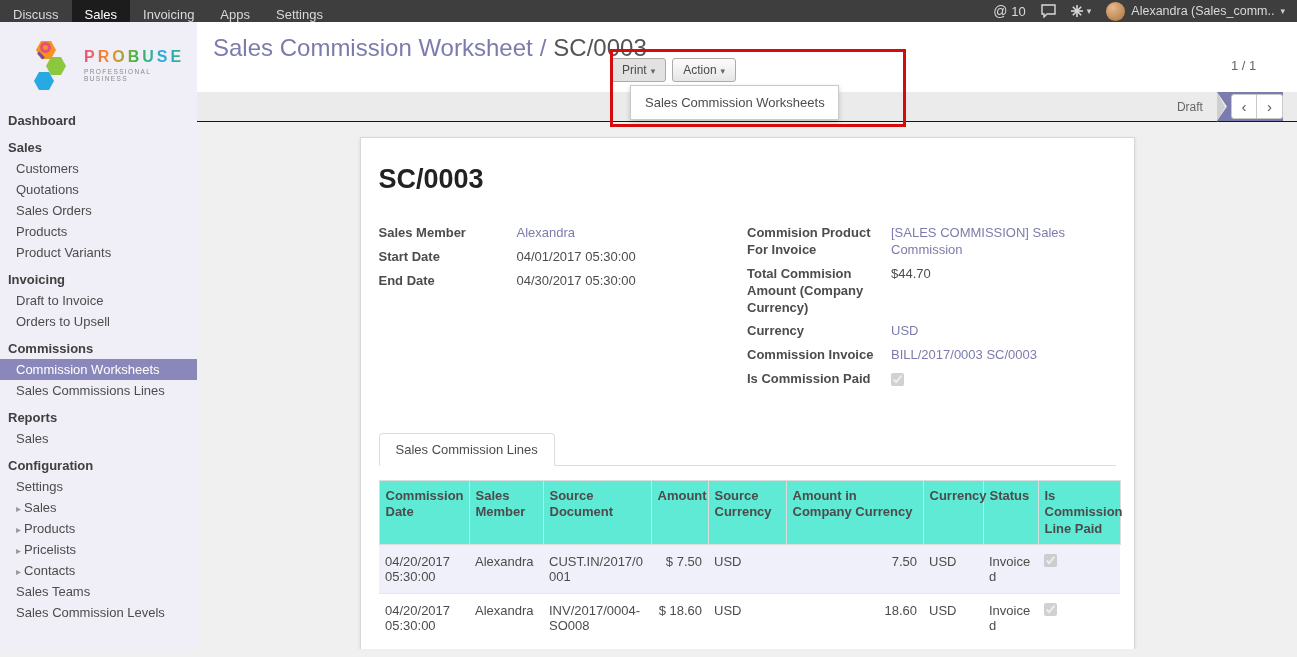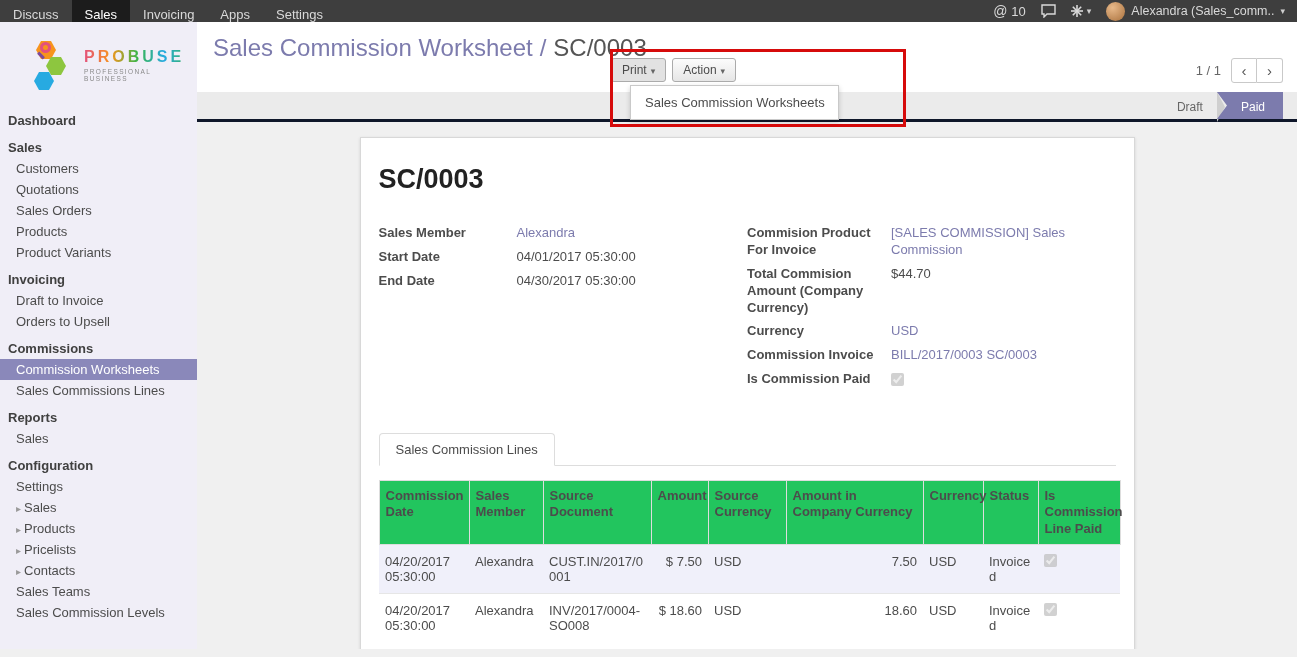--- a/index.html
+++ b/index.html
@@ -45,30 +45,30 @@
   .breadcrumb { font-size:24px; white-space:nowrap; }
   .bc-link { color:#7c7bad; cursor:pointer; }
   .bc-sep { color:#7c7bad; margin:0 7px; }
   .bc-current { color:#555; }
   .btn-area { position:absolute; left:414px; top:36px; display:flex; gap:6px; z-index:10; }
   .btn { height:24px; padding:0 10px; font-size:12px; color:#4c4c4c; background:linear-gradient(#fcfcfc,#e6e6e6); border:1px solid #ababab; border-radius:3px; cursor:pointer; font-family:inherit; }
   .btn.open { background:#e2e2e2; }
   .btn .caret-glyph { color:#666; margin-left:4px; }
   .dropdown { position:absolute; left:433px; top:63px; width:209px; background:#fff; border:1px solid #c9c9c9; box-shadow:0 2px 5px rgba(0,0,0,.18); z-index:20; padding:4px 0; }
   .dropdown-item { padding:5px 14px; font-size:13px; color:#4c4c4c; cursor:pointer; white-space:nowrap; }
-  .pager { position:absolute; right:14px; top:36px; display:flex; align-items:center; gap:10px; z-index:10; }
+  .pager { position:absolute; right:14px; top:36px; display:flex; gap:21px; z-index:10;flex-direction:column; }
   .pager-value { font-size:13px; color:#666; }
   .pager-btns { display:flex; }
   .pager-btn { width:26px; height:25px; background:#fff; border:1px solid #c9c9c9; color:#555; font-size:15px; line-height:22px; text-align:center; cursor:pointer; }
   .pager-btn.prev { border-radius:3px 0 0 3px; }
   .pager-btn.next { border-radius:0 3px 3px 0; border-left:none; }
   .annotation { position:absolute; left:413px; top:27px; width:296px; height:78px; border:3px solid #d60b0b; z-index:40; pointer-events:none; }
 
   
-  .status-band { height:30px; background:#ebebeb; border-bottom:3px solid #0f172a; display:flex; justify-content:flex-end; align-items:stretch; }
+  .status-band { height:30px; background:#ebebeb; border-bottom:1px solid #0f172a; display:flex; justify-content:flex-end; align-items:stretch; }
   .stage { line-height:30px; padding:0 14px; color:#666; font-size:12px; }
   .stage-sep { width:0; height:0; border-top:15px solid transparent; border-bottom:15px solid transparent; border-left:8px solid #cfcfcf; margin-right:-8px; }
   .stage.active { background:#7c7bad; color:#fff; clip-path:polygon(0 0,100% 0,100% 100%,0 100%,10px 50%); padding:0 18px 0 24px; margin-right:14px; }
 
   
   .view-body { position:relative; height:527px; background:#f0f0f0; overflow:hidden; }
   .sheet { width:775px; margin:15px auto 0; background:#fff; border:1px solid #d8d8d8; box-shadow:0 1px 3px rgba(0,0,0,.12); min-height:515px; padding:26px 18px 20px; }
   .sheet-title { font-size:27px; font-weight:bold; color:#222; }
   .o-group { display:flex; margin-top:30px; }
   .o-col { width:50%; }
@@ -77,21 +77,21 @@
   .o-col-left .o-label { width:138px; }
   .o-col-right .o-label { width:144px; }
   .o-value { color:#4c4c4c; line-height:1.3; }
   .o-value.link { color:#7c7bad; cursor:pointer; }
 
   
   .notebook { margin-top:38px; }
   .tabs { border-bottom:1px solid #ddd; }
   .tab { display:inline-block; padding:8px 16px; border:1px solid #ddd; border-bottom:1px solid #fff; border-radius:4px 4px 0 0; margin-bottom:-1px; background:#fff; cursor:pointer; }
   .o-list { width:100%; border-collapse:collapse; margin-top:14px; font-size:13px; table-layout:fixed; }
-  .o-list th { background:#22c55e; border:1px solid #ddd; padding:7px 6px; text-align:left; font-weight:bold; color:#4c4c4c; vertical-align:top; line-height:1.25; }
+  .o-list th { background:#5eead4; border:1px solid #ddd; padding:7px 6px; text-align:left; font-weight:bold; color:#4c4c4c; vertical-align:top; line-height:1.25; }
   .o-list td { padding:9px 6px; vertical-align:top; color:#4c4c4c; border-top:1px solid #e6e6e6; overflow-wrap:break-word; }
   .o-list tr.odd td { background:#f0f0fa; }
   .num { text-align:right; }
 </style>
 </head>
 <body>
 
 <div class="page">
 
   <header class="topbar">

